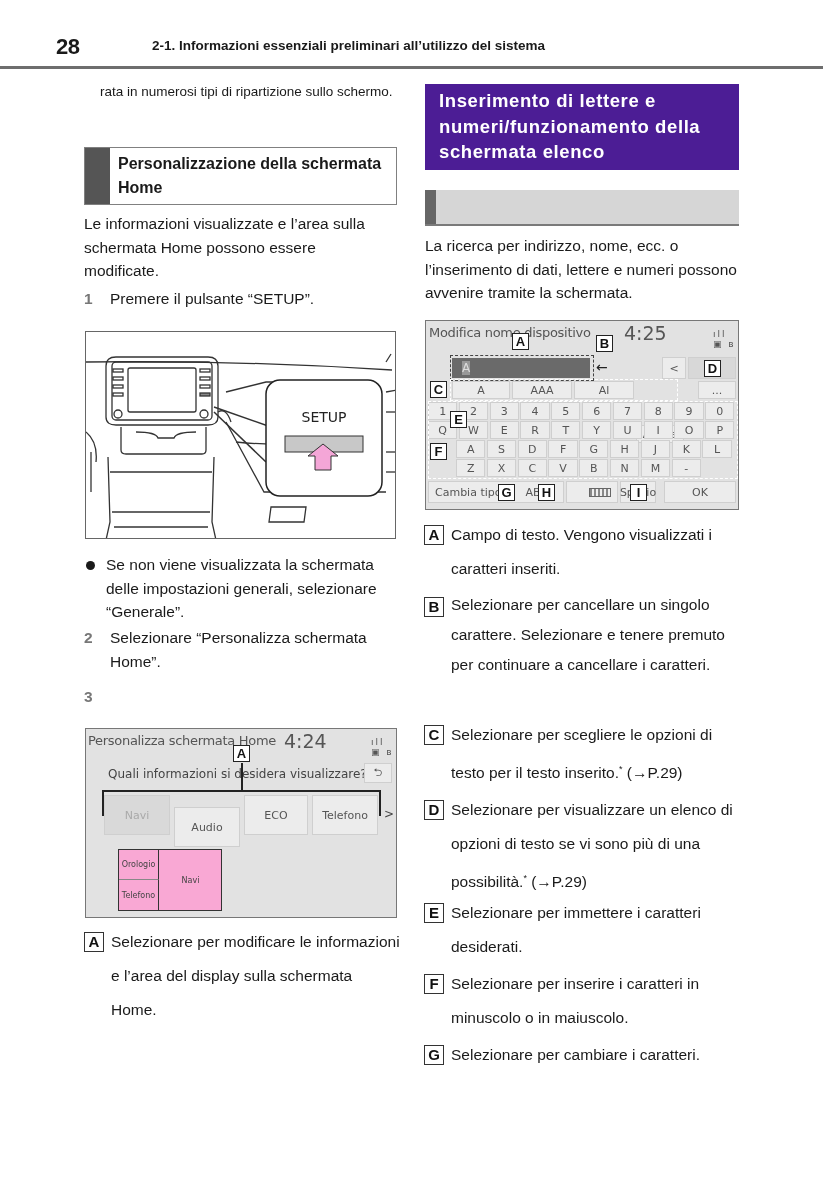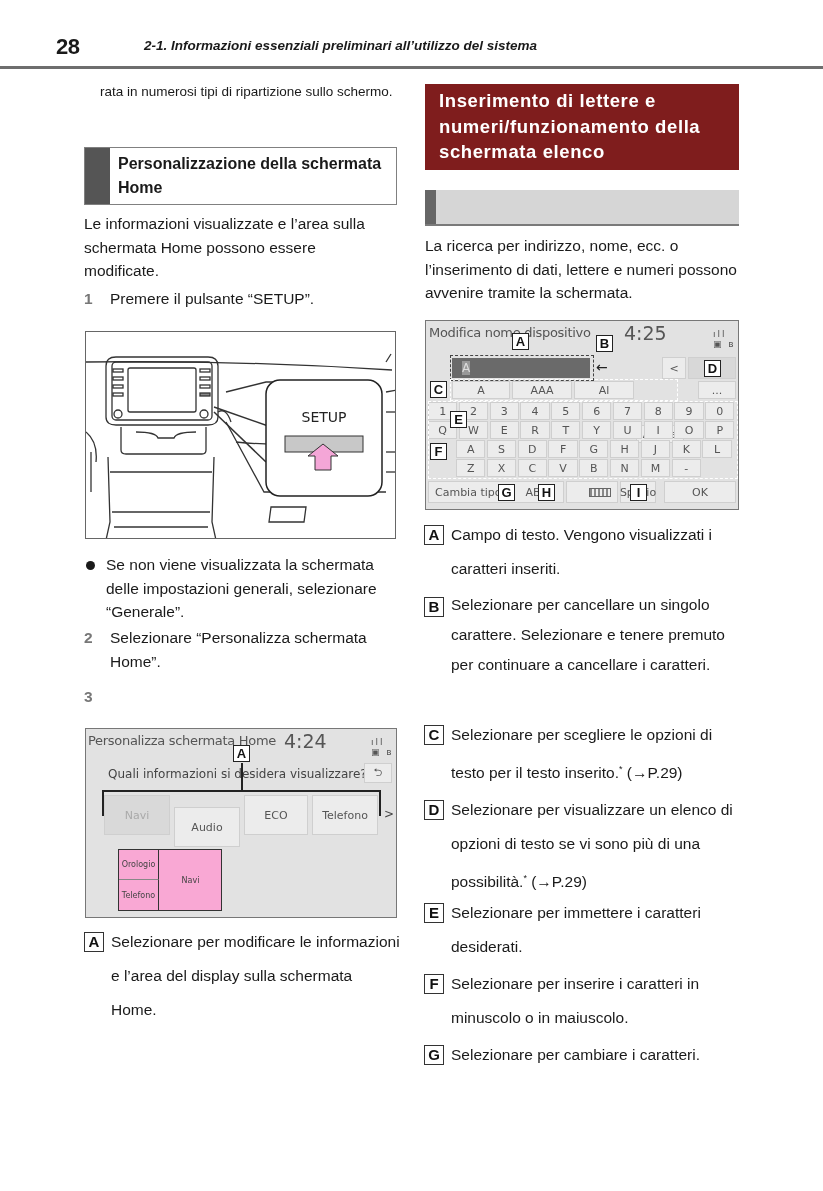--- a/index.html
+++ b/index.html
@@ -2,36 +2,36 @@
 <html><head>
 <meta charset="utf-8">
 <style>
   * { box-sizing: border-box; margin: 0; padding: 0; }
   html, body { width: 823px; height: 1191px; background: #ffffff; overflow: hidden; }
   body { font-family: "Liberation Sans", sans-serif; color: #1a1a1a; position: relative; }
 
   
   .page-header { position: absolute; left: 0; top: 0; width: 823px; height: 72px; }
   .page-num { position: absolute; left: 56px; top: 34px; font-size: 22px; font-weight: bold; letter-spacing: -0.5px; }
-  .chapter-title { position: absolute; left: 144px; top: 38px; font-size: 13.5px; font-weight: bold; font-style: italic; }
+  .chapter-title { position: absolute; left: 152px; top: 38px; font-size: 13.5px; font-weight: bold; }
   .header-rule { position: absolute; left: 0; top: 66px; width: 823px; height: 3px; background: #6e6e6e; }
 
   .body-text { font-size: 15.5px; line-height: 23.5px; color: #1a1a1a; }
 
   .cont-text { position: absolute; left: 100px; top: 82px; width: 300px; font-size: 13.5px; line-height: 20px; }
 
   
   .subhead { position: absolute; display: flex; border: 1px solid #808080; background: #fff; }
   .subhead .bar { width: 25px; background: #555555; flex: none; }
   .subhead .txt { padding: 4px 8px; font-size: 16px; font-weight: bold; line-height: 24px; }
   .subhead.gray { border: none; border-bottom: 2px solid #7a7a7a; background: #d6d6d6; }
   .subhead.gray .bar { width: 11px; background: #666; }
   .subhead.gray .txt { font-size: 18px; padding: 4px 4px; line-height: 28px; }
 
-  .major-head { position: absolute; left: 425px; top: 84px; width: 314px; height: 86px; background: #7f1d1d; color: #fff; font-weight: bold; font-size: 18.5px; line-height: 25.5px; padding: 4px 14px; letter-spacing: 0.6px; }
+  .major-head { position: absolute; left: 425px; top: 84px; width: 314px; height: 86px; background: #4c1d95; color: #fff; font-weight: bold; font-size: 18.5px; line-height: 25.5px; padding: 4px 14px; letter-spacing: 0.6px; }
 
   .step { position: absolute; display: flex; font-size: 15.5px; line-height: 23.5px; }
   .step .num { width: 26px; font-weight: bold; color: #777; flex: none; }
   .bullet { position: absolute; display: flex; font-size: 15.5px; line-height: 23.5px; }
   .bullet .dot { width: 22px; flex: none; padding-left: 2px; }
   .bullet .dot::before { content: ""; display: inline-block; width: 9px; height: 9px; border-radius: 50%; background: #1a1a1a; }
 
   .label-box { display: inline-flex; align-items: center; justify-content: center; width: 20px; height: 20px; border: 1px solid #333; font-weight: bold; font-size: 15px; background: #fff; color: #111; flex: none; }
   .legend { position: absolute; display: flex; font-size: 15.5px; line-height: 34px; }
   .legend .label-box { margin-top: 7px; margin-right: 7px; }

